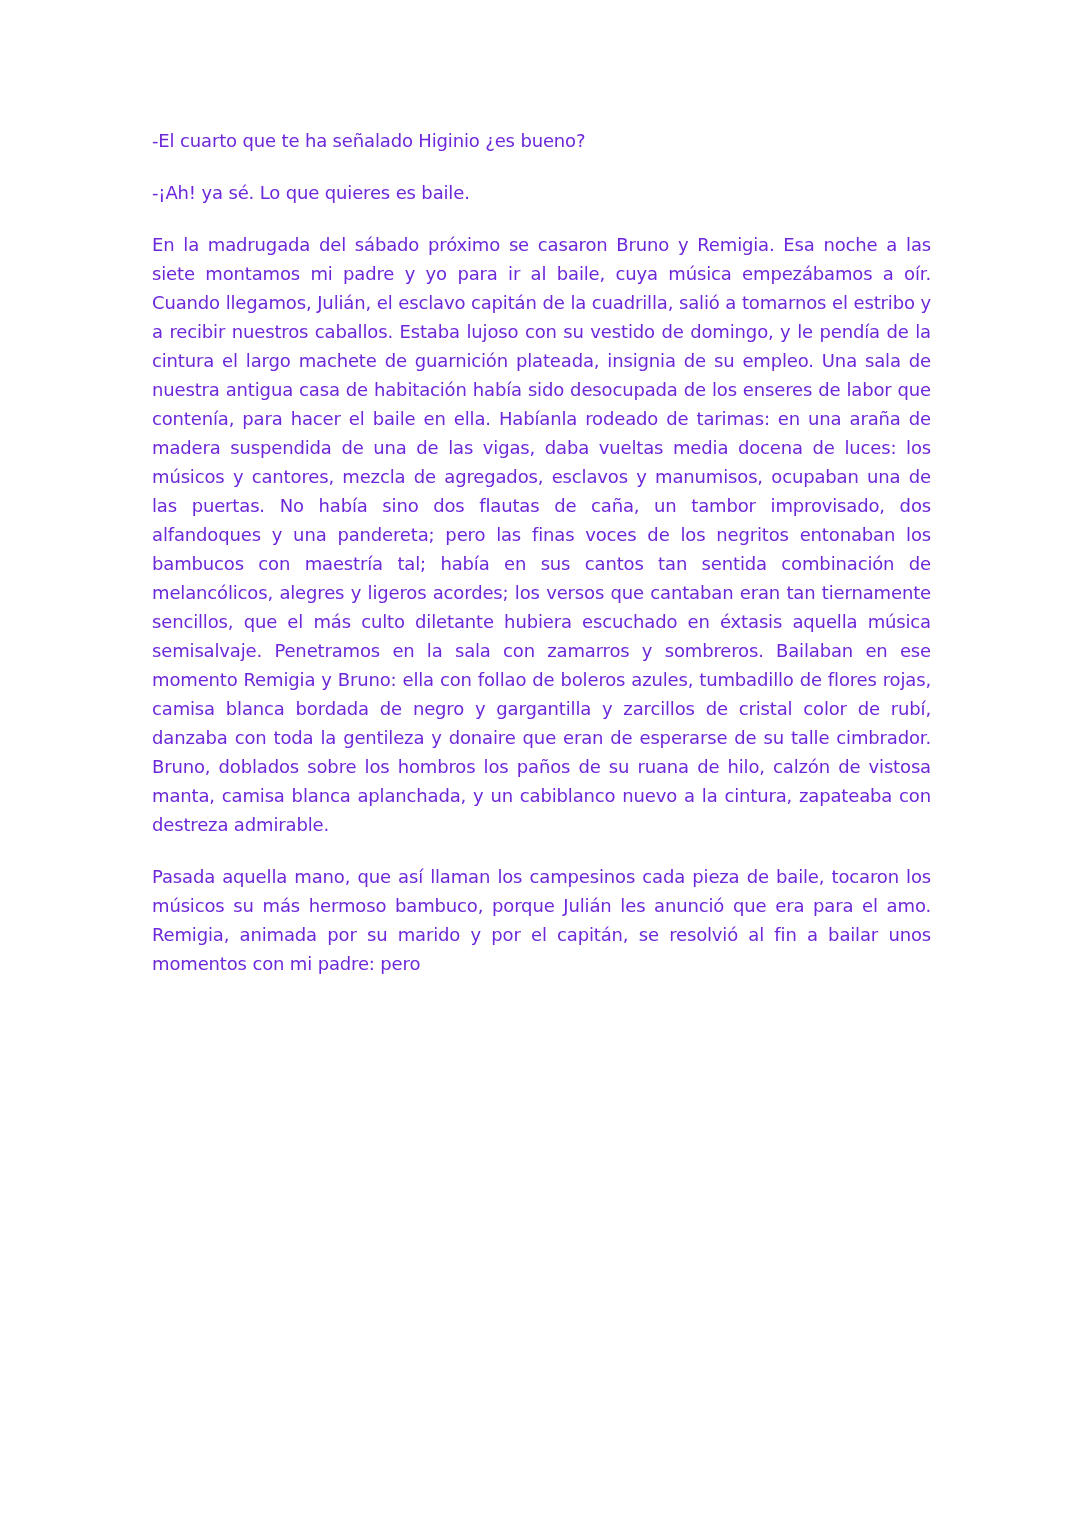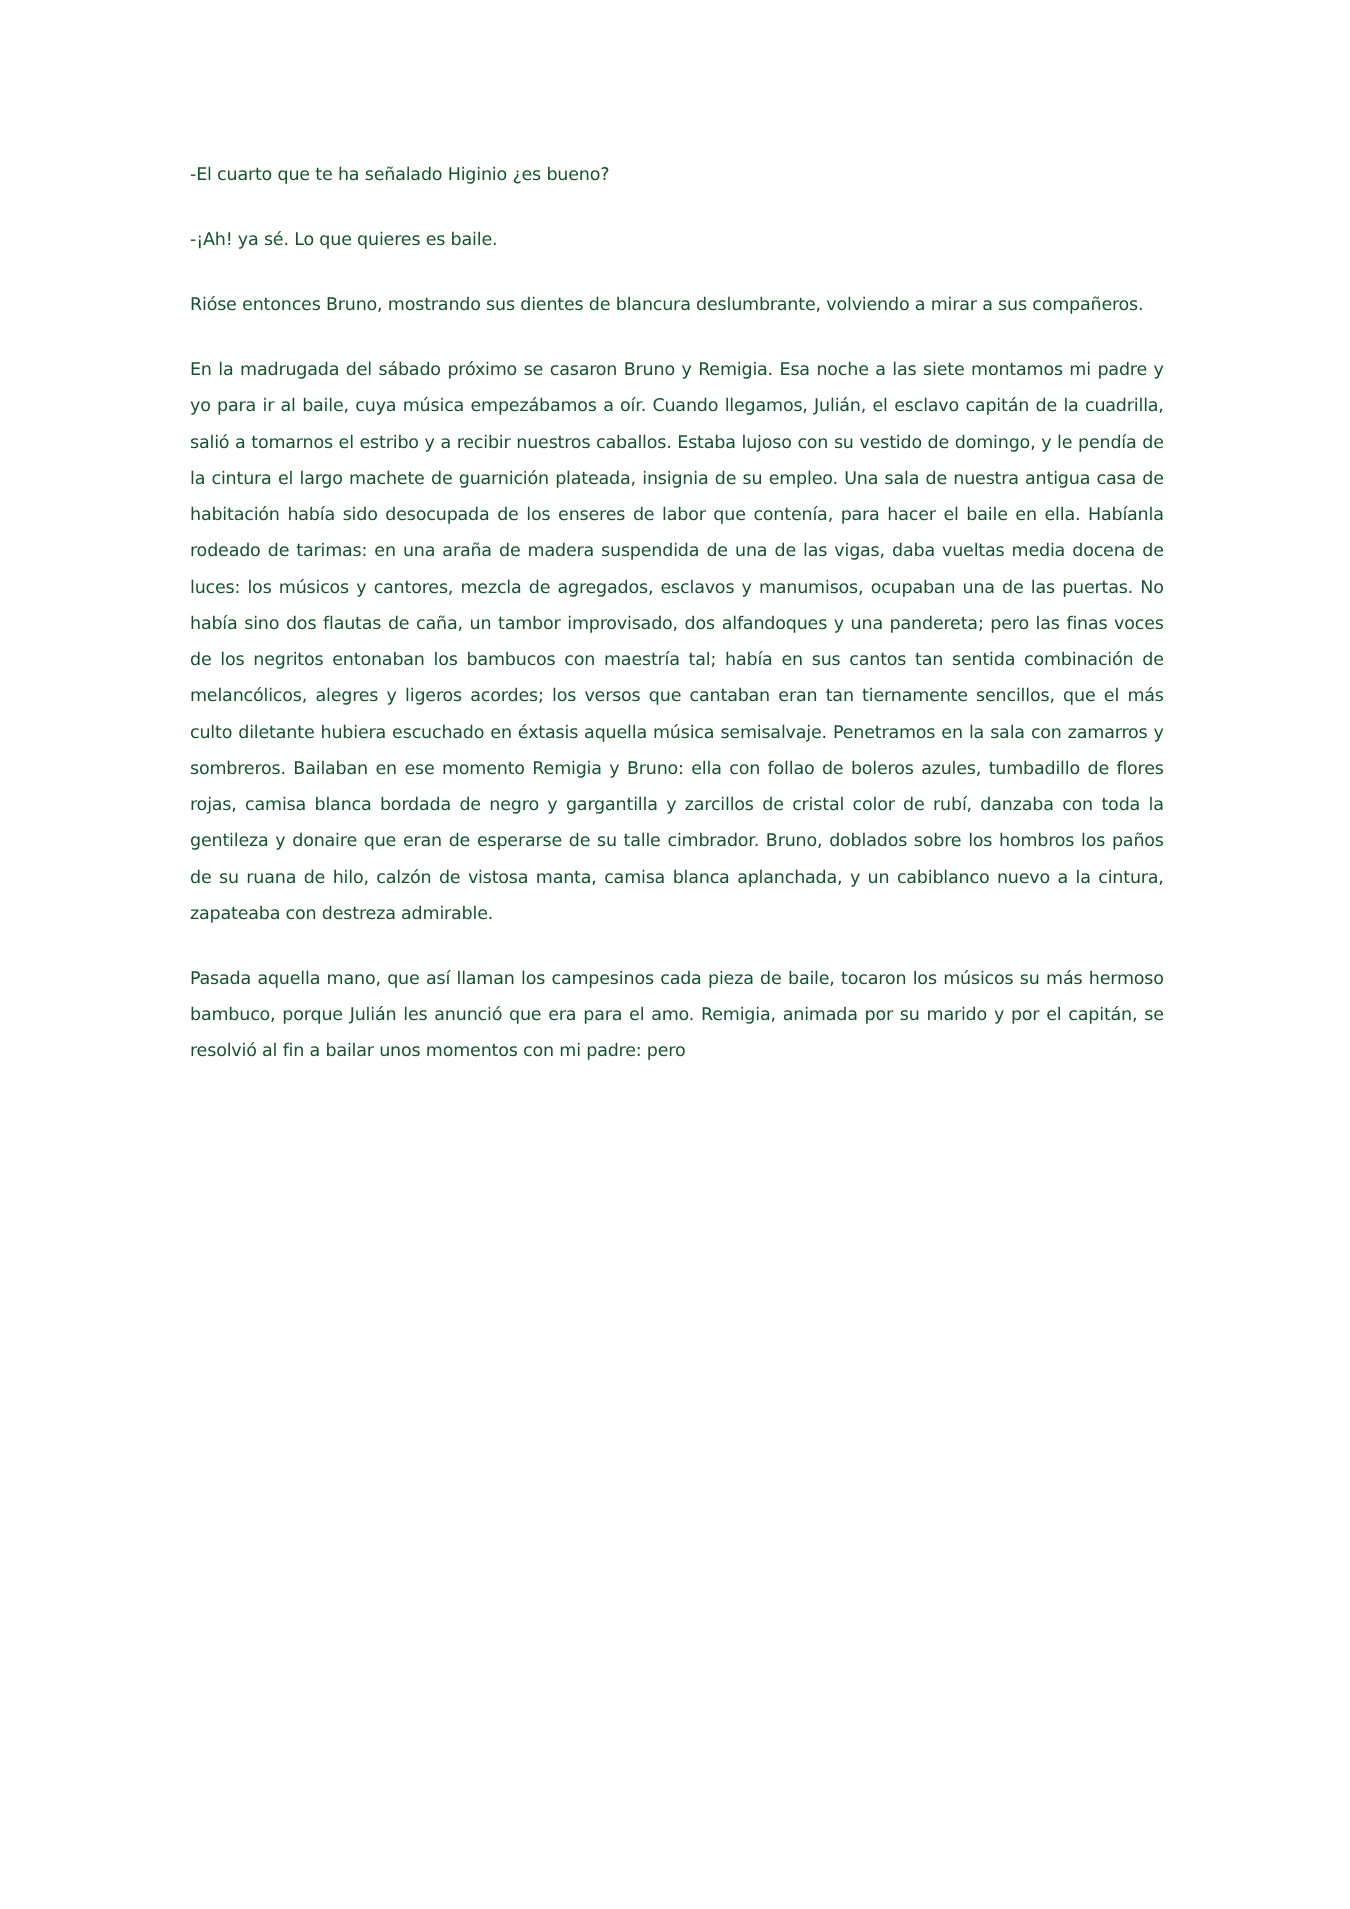--- a/index.html
+++ b/index.html
@@ -22,27 +22,27 @@
   }
   .text-block {
     position: absolute;
     left: 152px;
     top: 126px;
     width: 779px;
   }
   p.para {
     margin: 0 0 23px 0;
     padding: 0;
-    font-size: 14px;
+    font-size: 18px;
     line-height: 29px;
     text-align: justify;
     text-justify: inter-word;
     letter-spacing: -0.15px;
     word-spacing: 0px;
-    color: #14532d;
+    color: #6d28d9;
     -webkit-hyphens: none;
     hyphens: none;
   }
   p.para:last-child {
     margin-bottom: 0;
   }
   
   p.para.short {
     text-align: left;
   }
@@ -51,21 +51,20 @@
 <body>
 
 <div class="page">
   <div class="text-block">
 
     <p class="para short">-El cuarto que te ha señalado Higinio ¿es bueno?</p>
 
 
     <p class="para short">-¡Ah! ya sé. Lo que quieres es baile.</p>
 
-    <p class="para">Rióse entonces Bruno, mostrando sus dientes de blancura deslumbrante, volviendo a mirar a sus compañeros.</p>
 
 
 
 
     <p class="para">En la madrugada del sábado próximo se casaron Bruno y Remigia. Esa noche a las siete montamos mi padre y yo para ir al baile, cuya música empezábamos a oír. Cuando llegamos, Julián, el esclavo capitán de la cuadrilla, salió a tomarnos el estribo y a recibir nuestros caballos. Estaba lujoso con su vestido de domingo, y le pendía de la cintura el largo machete de guarnición plateada, insignia de su empleo. Una sala de nuestra antigua casa de habitación había sido desocupada de los enseres de labor que contenía, para hacer el baile en ella. Habíanla rodeado de tarimas: en una araña de madera suspendida de una de las vigas, daba vueltas media docena de luces: los músicos y cantores, mezcla de agregados, esclavos y manumisos, ocupaban una de las puertas. No había sino dos flautas de caña, un tambor improvisado, dos alfandoques y una pandereta; pero las finas voces de los negritos entonaban los bambucos con maestría tal; había en sus cantos tan sentida combinación de melancólicos, alegres y ligeros acordes; los versos que cantaban eran tan tiernamente sencillos, que el más culto diletante hubiera escuchado en éxtasis aquella música semisalvaje. Penetramos en la sala con zamarros y sombreros. Bailaban en ese momento Remigia y Bruno: ella con follao de boleros azules, tumbadillo de flores rojas, camisa blanca bordada de negro y gargantilla y zarcillos de cristal color de rubí, danzaba con toda la gentileza y donaire que eran de esperarse de su talle cimbrador. Bruno, doblados sobre los hombros los paños de su ruana de hilo, calzón de vistosa manta, camisa blanca aplanchada, y un cabiblanco nuevo a la cintura, zapateaba con destreza admirable.</p>
 
     <p class="para">Pasada aquella mano, que así llaman los campesinos cada pieza de baile, tocaron los músicos su más hermoso bambuco, porque Julián les anunció que era para el amo. Remigia, animada por su marido y por el capitán, se resolvió al fin a bailar unos momentos con mi padre: pero</p>
 
   </div>
 </div>

